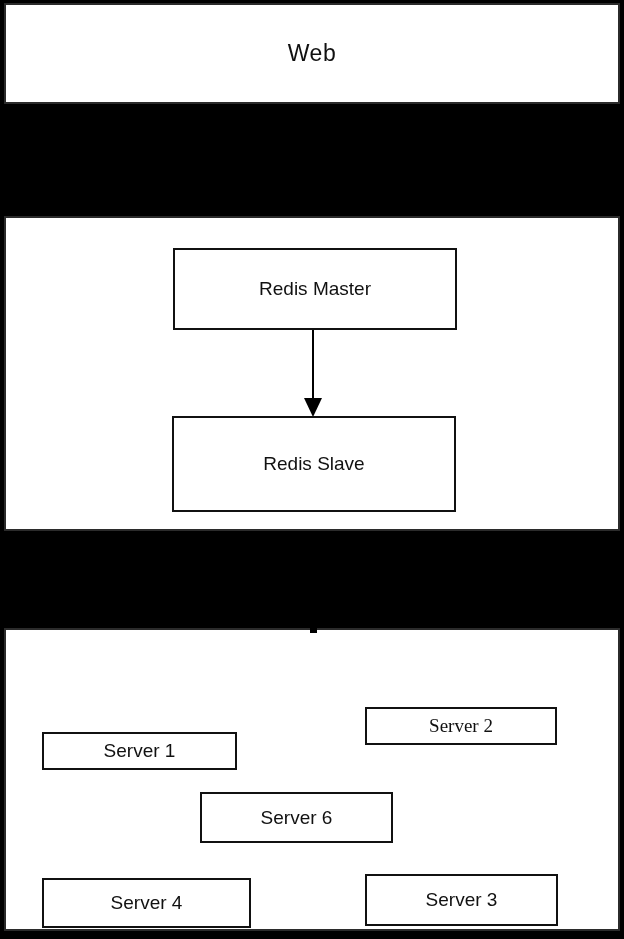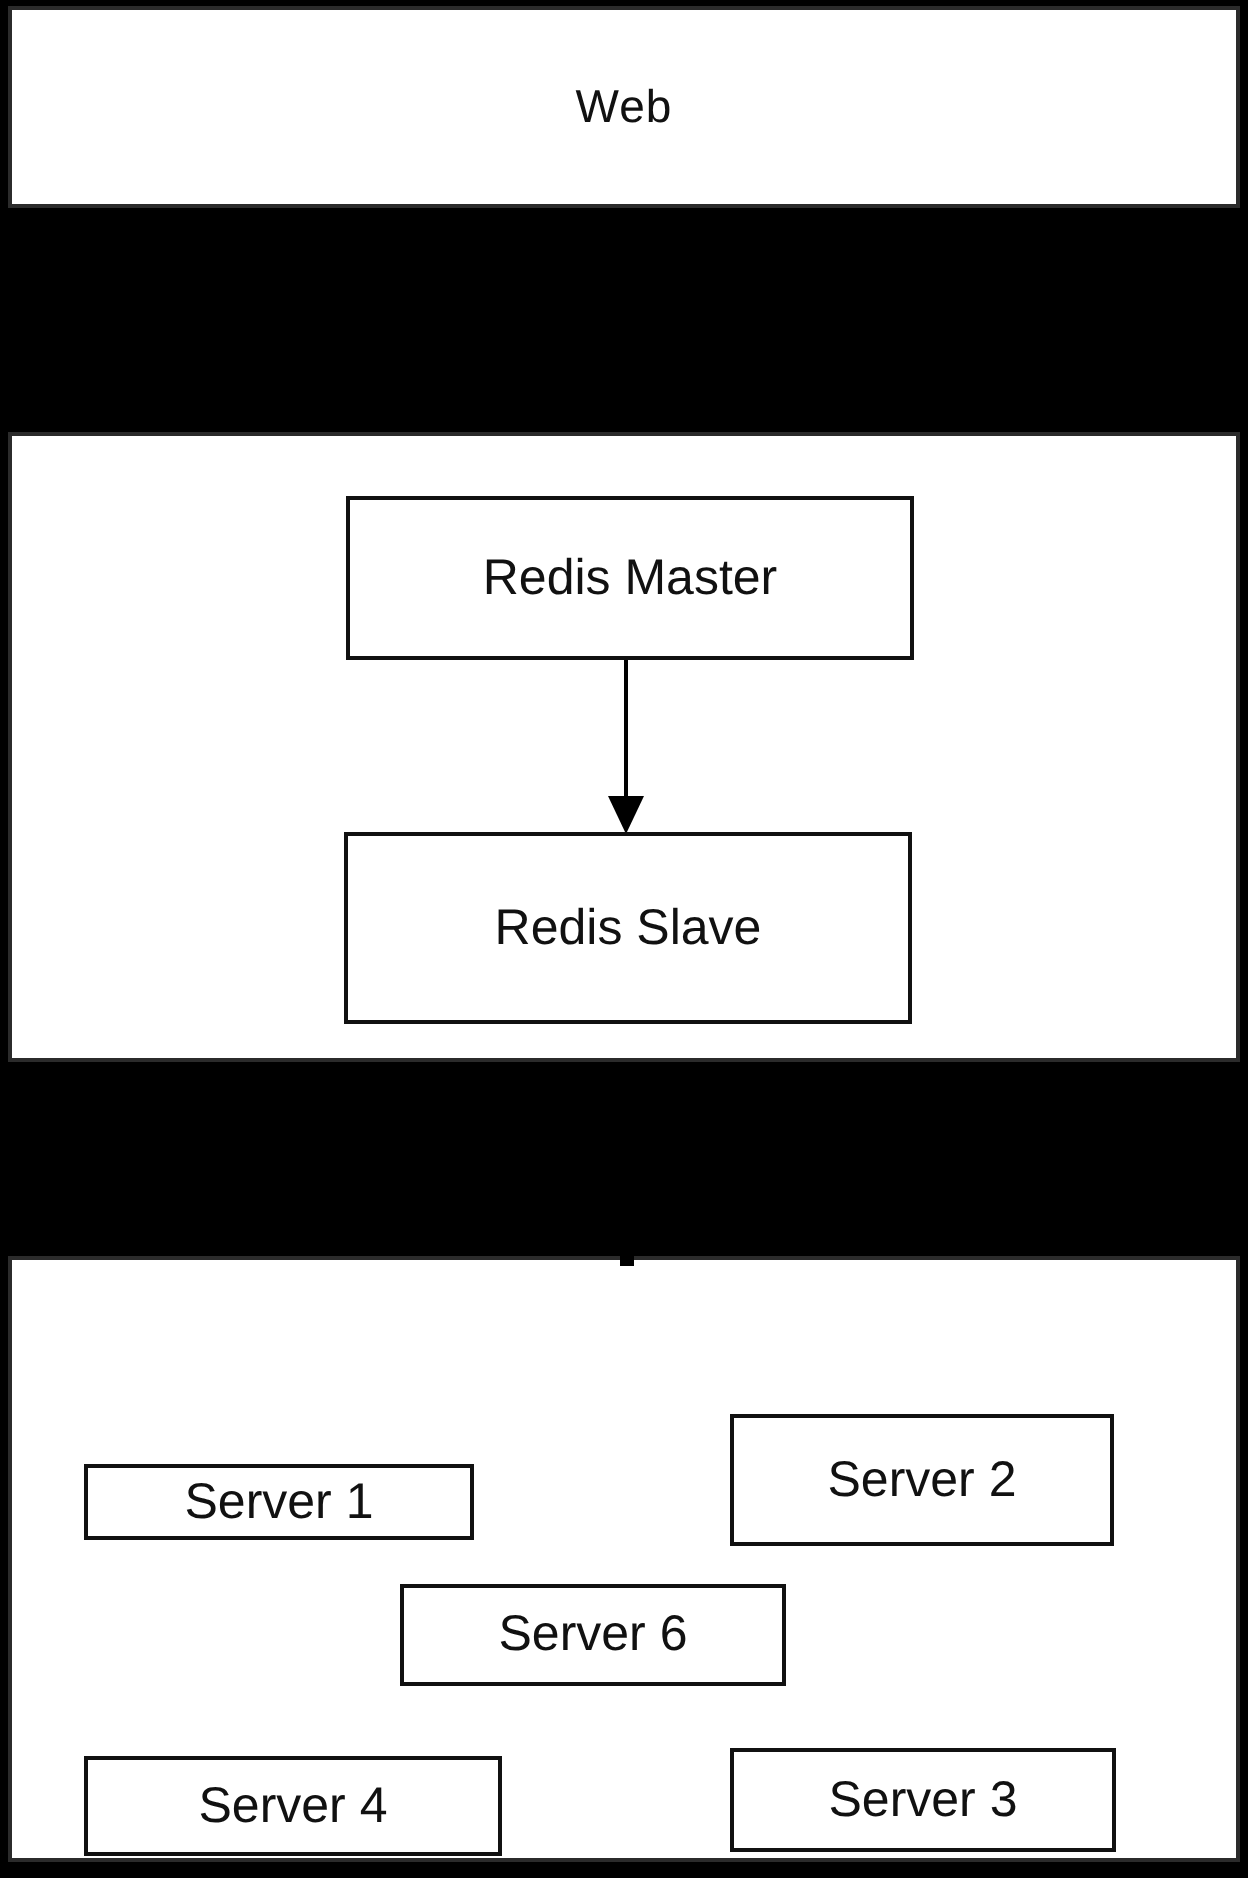--- a/index.html
+++ b/index.html
@@ -34,21 +34,21 @@
   }
 
   .node {
     position: absolute;
     background: var(--panel, #ffffff);
     border: 2px solid var(--box_border, #111111);
     box-sizing: border-box;
     display: flex;
     align-items: center;
     justify-content: center;
-    font-size: 25px;
+    font-size: 19px;
   }
   .master { left: 167px; top: 30px;  width: 284px; height: 82px; }
   .slave  { left: 166px; top: 198px; width: 284px; height: 96px; }
 
   .arrow {
     position: absolute;
     left: 297px;
     top: 112px;
   }
 
@@ -65,21 +65,21 @@
   }
   .connector-notch {
     position: absolute;
     left: 304px;
     top: -2px;
     width: 7px;
     height: 5px;
     background: var(--background, #000000);
   }
   .server-1 { left: 36px;  top: 78px;  width: 195px; height: 38px; margin-top: 24px; }
-  .server-2 { left: 359px; top: 77px;  width: 192px; height: 66px; }
+  .server-2 { left: 359px; top: 77px;  width: 192px; height: 38px; font-family: Liberation Serif, serif; }
   .server-3 { left: 194px; top: 162px; width: 193px; height: 51px; }
   .server-4 { left: 36px;  top: 248px; width: 209px; height: 50px; }
   .server-5 { left: 359px; top: 244px; width: 193px; height: 52px; }
 </style>
 </head>
 <body>
 
 <div class="canvas">
 
   <section class="panel panel-web">

